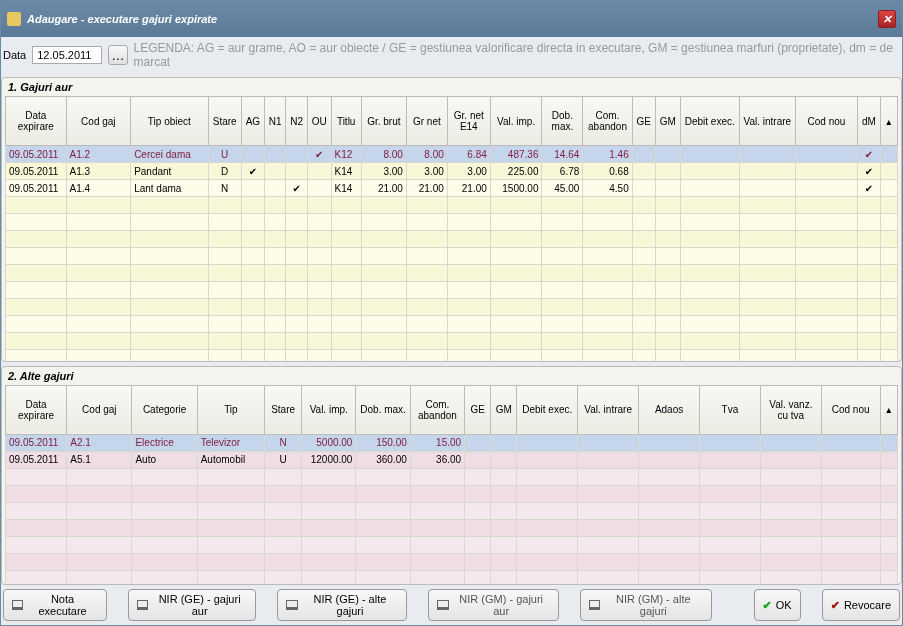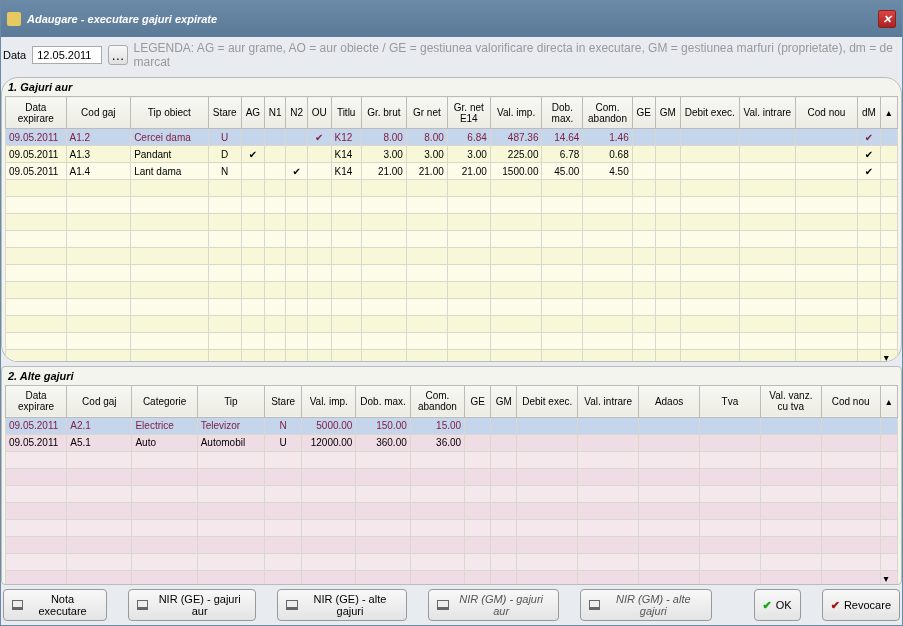--- a/index.html
+++ b/index.html
@@ -87,21 +87,20 @@
   background: #f4f4ee;
   border: 1px solid #bbb;
   border-radius: 4px;
   margin-top: 4px;
 }
 .panel-1 {
   flex: 1.3;
   display: flex;
   flex-direction: column;
   overflow: hidden;
-  border-radius: 17px;
 }
 .panel-2 {
   flex: 1;
   display: flex;
   flex-direction: column;
   overflow: hidden;
 }
 .panel-title {
   padding: 3px 6px;
   font-weight: bold;
@@ -117,21 +116,21 @@
   border: 1px solid #aaa;
   border-collapse: collapse;
   width: 100%;
   font-size: 10px;
   background: #fff;
 }
 .grid th {
   background: linear-gradient(#f8f8f4, #ecece4);
   border: 1px solid #bbb;
   padding: 2px 3px;
-  height: 32px;
+  height: 49px;
   font-weight: normal;
 }
 .grid td {
   border: 1px solid #d8d8ce;
   padding: 2px 3px;
   height: 17px;
 }
 .grid .sel td { background: #c4d5ec; color: #802040; }
 .grid .row-a td { background: #fcfce8; }
 .grid .row-b td { background: #f8f8d8; }
@@ -159,21 +158,21 @@
   background: linear-gradient(#f8f8f8, #e4e4e4);
   border: 1px solid #999;
   border-radius: 4px;
   padding: 3px 8px;
   cursor: pointer;
   display: flex;
   align-items: center;
   gap: 4px;
   font-size: 11px;
 }
-.btn.italic { font-style: italic; color: #555; }
+.btn.italic { color: #555; }
 .btn-spacer { flex: 1; }
 .icon-print {
   width: 12px; height: 10px;
   border: 1px solid #666;
   border-bottom: 3px solid #666;
   background: #eee;
 }
 .icon-ok { color: #1a1; font-weight: bold; }
 .icon-cancel { color: #a11; font-weight: bold; }
 </style>

